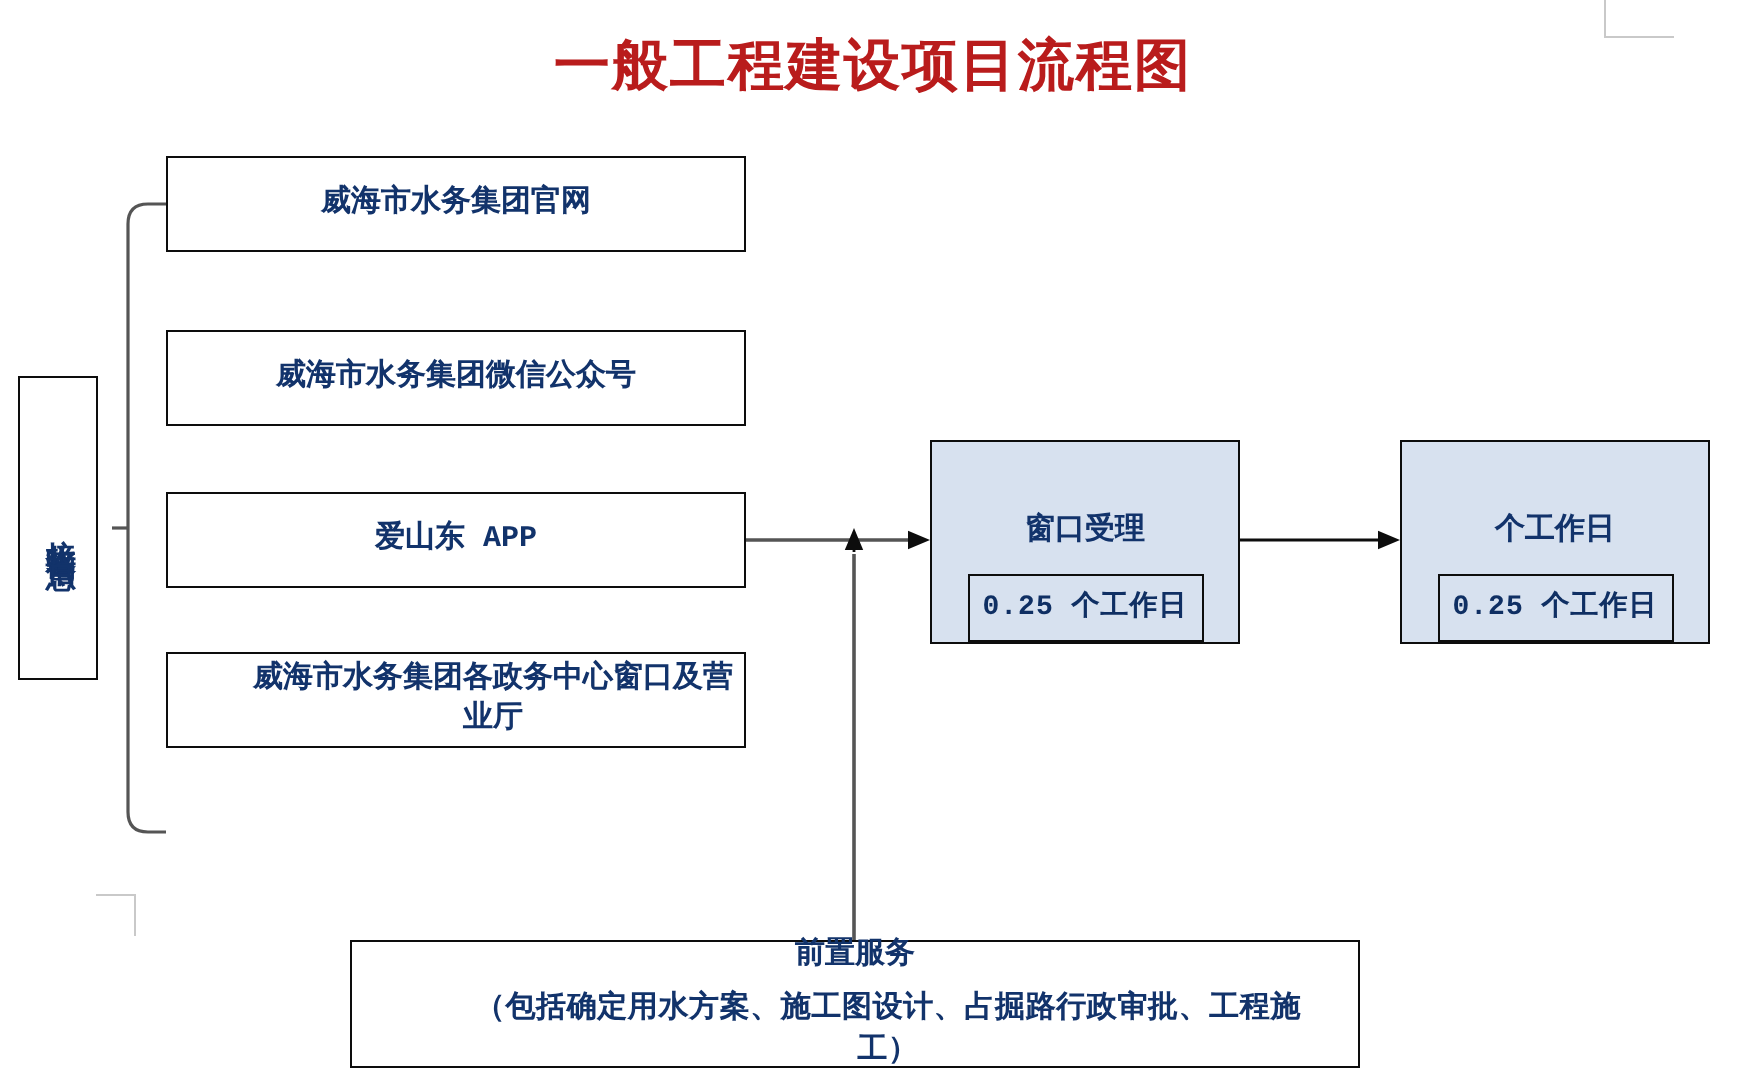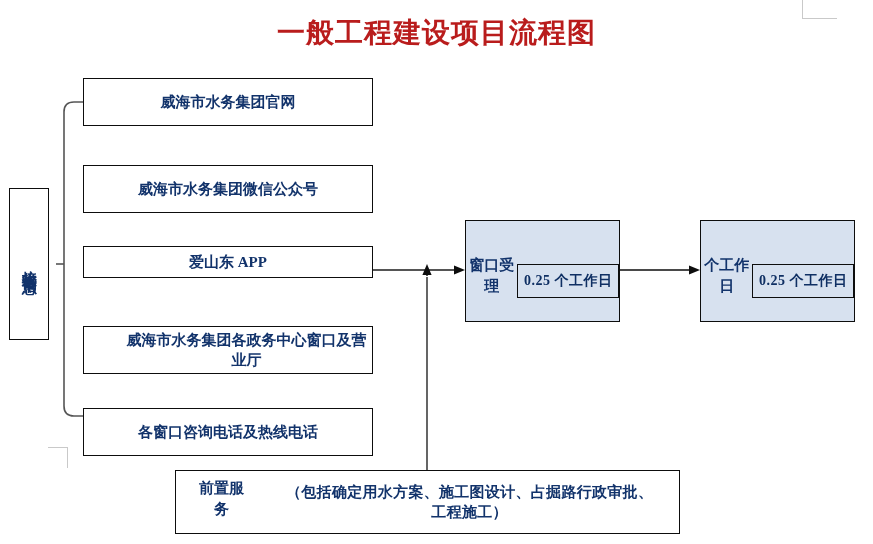--- a/index.html
+++ b/index.html
@@ -39,21 +39,21 @@
     border: 1.4px solid #0d0d0d;
     background: #ffffff;
     color: #12336b;
     font-weight: bold;
     display: flex;
     align-items: center;
     justify-content: center;
     text-align: center;
     font-size: 15px;
     line-height: 1.35;
-    font-family: Liberation Serif, serif;
+    font-family: Liberation Mono, monospace;
   }
 
   
   .vbox {
     position: absolute;
     box-sizing: border-box;
     border: 1.4px solid #0d0d0d;
     background: #ffffff;
     color: #12336b;
     font-weight: bold;
@@ -63,20 +63,21 @@
     justify-content: center;
     writing-mode: vertical-rl;
     text-orientation: upright;
     letter-spacing: 2px;
     font-family: "Liberation Serif", "DejaVu Serif", serif;
   }
 
   
   .fbox {
     background: #d7e1ef;
+    flex-direction: column;
     justify-content: flex-end;
     padding-top: 9px;
   }
   .fbox .heading {
     font-size: 15px;
     color: #12336b;
     font-weight: bold;
   }
   .fbox .inner {
     margin-top: 11px;
@@ -89,20 +90,21 @@
     width: 118px;
     height: 34px;
     display: flex;
     align-items: center;
     justify-content: center;
     letter-spacing: 0.5px;
   }
 
   
   .wbox {
+    flex-direction: column;
     justify-content: center;
     padding: 4px 20px;
   }
   .wbox .line1 { font-size: 15px; margin-bottom: 7px; }
   .wbox .line2 { font-size: 15px; letter-spacing: 0.3px; margin-left: 33px; }
 
   
   svg.wires {
     position: absolute;
     left: 0;
@@ -149,28 +151,25 @@
   <div class="vbox" style="left:9px; top:188px; width:40px; height:152px;">
     <span>接收咨询信息</span>
   </div>
 
   <div class="box" style="left:83px; top:78px; width:290px; height:48px;">
     <span>威海市水务集团官网</span>
   </div>
   <div class="box" style="left:83px; top:165px; width:290px; height:48px;">
     <span>威海市水务集团微信公众号</span>
   </div>
-  <div class="box" style="left:83px; top:246px; width:290px; height:32px;">
+  <div class="box" style="left:83px; top:246px; width:290px; height:48px;">
     <span>爱山东 APP</span>
   </div>
   <div class="box" style="left:83px; top:326px; width:290px; height:48px;padding-left:37px;">
     <span>威海市水务集团各政务中心窗口及营业厅</span>
-  </div>
-  <div class="box" style="left:83px; top:408px; width:290px; height:48px;">
-    <span>各窗口咨询电话及热线电话</span>
   </div>
 
   <div class="box fbox" style="left:465px; top:220px; width:155px; height:102px;">
     <span class="heading">窗口受理</span>
     <span class="inner">0.25 个工作日</span>
   </div>
 
   <div class="box fbox" style="left:700px; top:220px; width:155px; height:102px;">
     <span class="heading">个工作日</span>
     <span class="inner">0.25 个工作日</span>

